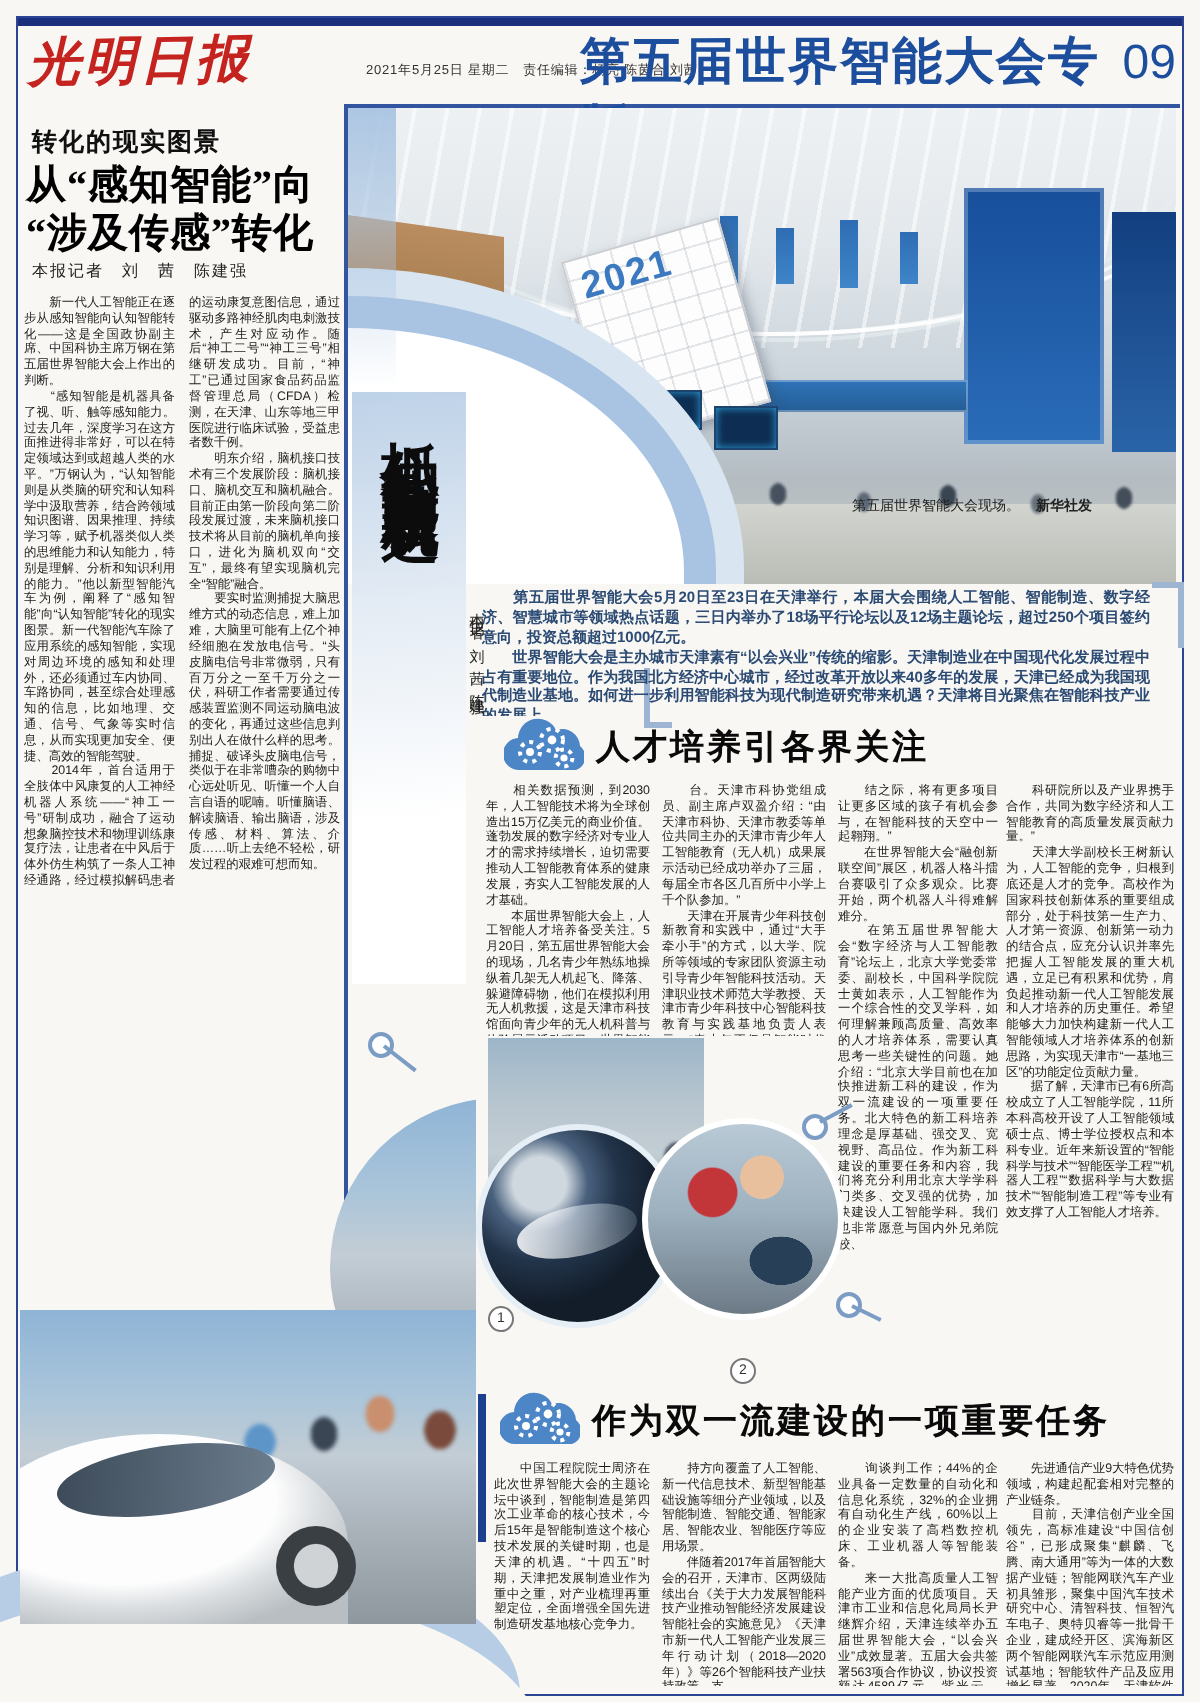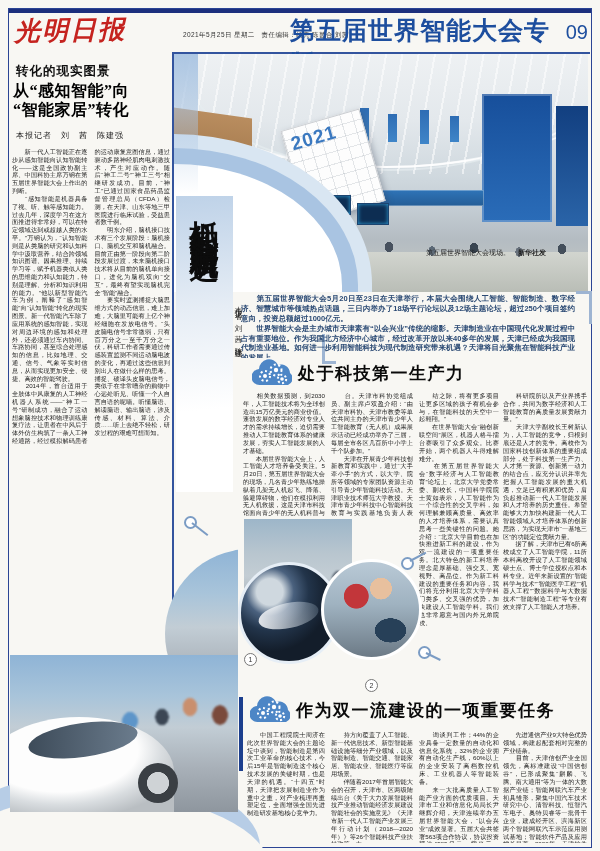--- a/index.html
+++ b/index.html
@@ -10,25 +10,25 @@
   .top-bar{position:absolute;left:8px;top:8px;width:583px;height:5px;background:#1c2f7d;}
   .frame-top{position:absolute;left:172px;top:52px;width:418px;height:1.5px;background:#33549e;}
   .frame-left{position:absolute;left:172px;top:52px;width:1.5px;height:600px;background:#33549e;}
   .frame-bar{position:absolute;left:239px;top:697px;width:4px;height:74px;background:#1c3f8e;}
   
   .masthead{position:absolute;left:14px;top:13px;font-family:"Liberation Serif",serif;font-style:italic;
             font-weight:bold;font-size:26px;color:#c5231f;letter-spacing:2px;transform:rotate(-1deg);}
   .dateline{position:absolute;left:183px;top:31px;font-size:6.5px;color:#333;letter-spacing:.4px;}
   .edition{position:absolute;left:290px;top:14px;width:298px;display:flex;align-items:baseline;justify-content:flex-end;}
   .edition-title{font-family:"Liberation Serif",serif;font-weight:bold;font-size:25px;color:#1d4e9e;letter-spacing:1px;}
-  .page-num{font-size:20px;color:#1d4e9e;margin-left:10px;font-weight:500;}
+  .page-num{font-size:24px;color:#1d4e9e;margin-left:10px;font-weight:500;}
   
   .kicker{position:absolute;left:16px;top:63px;font-size:12.5px;font-weight:bold;color:#111;letter-spacing:1px;}
   .lheadline{position:absolute;left:13px;top:81px;width:158px;font-family:"Liberation Serif",serif;
-             font-weight:bold;font-size:16px;line-height:1.2;color:#000;letter-spacing:.5px;}
+             font-weight:bold;font-size:20px;line-height:1.2;color:#000;letter-spacing:.5px;}
   .lbyline{position:absolute;left:16px;top:130px;font-size:8px;color:#222;letter-spacing:1px;}
   .lbody{position:absolute;left:12px;top:148px;width:158px;height:408px;column-count:2;column-gap:7px;
          font-size:6.2px;line-height:1.26;text-align:justify;color:#1c1c1c;white-space:pre-line;overflow:hidden;}
   
   .bigphoto{position:absolute;left:174px;top:54px;width:414px;height:238px;overflow:hidden;
             background:linear-gradient(180deg,#eef1f3 0%,#e3e8ec 28%,#cfd8de 52%,#c2cbd2 66%,#b4bcc2 78%,#c8cbc4 100%);}
   .truss{position:absolute;border:2px solid rgba(255,255,255,.85);border-radius:50%;}
   .truss.t1{left:-60px;top:-150px;width:540px;height:260px;}
   .truss.t2{left:-30px;top:-120px;width:480px;height:230px;border-color:rgba(255,255,255,.65);}
   .truss.t3{left:10px;top:-92px;width:410px;height:205px;border-color:rgba(230,236,240,.7);}
@@ -150,21 +150,21 @@
   <div class="masthead">光明日报</div>
   <div class="dateline">2021年5月25日 星期二　责任编辑：杨亮 陈茵合 刘茜</div>
   <div class="edition">
     <span class="edition-title">第五届世界智能大会专版</span>
     <span class="page-num">09</span>
   </div>
 
   <div class="kicker">转化的现实图景</div>
   <div class="lheadline">
     <div>从“感知智能”向</div>
-    <div>“智能家居”转化</div>
+    <div>“涉及传感”转化</div>
   </div>
   <div class="lbyline">本报记者　刘　茜　陈建强</div>
   <div class="lbody">　　新一代人工智能正在逐步从感知智能向认知智能转化——这是全国政协副主席、中国科协主席万钢在第五届世界智能大会上作出的判断。
 　　“感知智能是机器具备了视、听、触等感知能力。过去几年，深度学习在这方面推进得非常好，可以在特定领域达到或超越人类的水平。”万钢认为，“认知智能则是从类脑的研究和认知科学中汲取营养，结合跨领域知识图谱、因果推理、持续学习等，赋予机器类似人类的思维能力和认知能力，特别是理解、分析和知识利用的能力。”他以新型智能汽车为例，阐释了“感知智能”向“认知智能”转化的现实图景。新一代智能汽车除了应用系统的感知智能，实现对周边环境的感知和处理外，还必须通过车内协同、车路协同，甚至综合处理感知的信息，比如地理、交通、信号、气象等实时信息，从而实现更加安全、便捷、高效的智能驾驶。
 　　2014年，首台适用于全肢体中风康复的人工神经机器人系统——“神工一号”研制成功，融合了运动想象脑控技术和物理训练康复疗法，让患者在中风后于体外仿生构筑了一条人工神经通路，经过模拟解码患者的运动康复意图信息，通过驱动多路神经肌肉电刺激技术，产生对应动作。随后“神工二号”“神工三号”相继研发成功。目前，“神工”已通过国家食品药品监督管理总局（CFDA）检测，在天津、山东等地三甲医院进行临床试验，受益患者数千例。
 　　明东介绍，脑机接口技术有三个发展阶段：脑机接口、脑机交互和脑机融合。目前正由第一阶段向第二阶段发展过渡，未来脑机接口技术将从目前的脑机单向接口，进化为脑机双向“交互”，最终有望实现脑机完全“智能”融合。
 　　要实时监测捕捉大脑思维方式的动态信息，难上加难，大脑里可能有上亿个神经细胞在发放电信号。“头皮脑电信号非常微弱，只有百万分之一至千万分之一伏，科研工作者需要通过传感装置监测不同运动脑电波的变化，再通过这些信息判别出人在做什么样的思考。捕捉、破译头皮脑电信号，类似于在非常嘈杂的购物中心远处听见、听懂一个人自言自语的呢喃。听懂脑语、解读脑语、输出脑语，涉及传感、材料、算法、介质……听上去绝不轻松，研发过程的艰难可想而知。</div>
 
   <div class="bigphoto">
     <div class="truss t1"></div>
@@ -210,21 +210,21 @@
 
   <svg class="sec-icon" style="left:252px;top:357px;" viewBox="0 0 40 34">
     <path d="M8 28 a8 8 0 0 1 -1-16 a10 10 0 0 1 19-4 a9 9 0 0 1 12 8 a7 7 0 0 1 -2 12 z" fill="#4d86c6"></path>
     <circle cx="13" cy="19" r="5" fill="none" stroke="#fff" stroke-width="2" stroke-dasharray="2 2.6"></circle>
     <circle cx="13" cy="19" r="2" fill="#fff"></circle>
     <circle cx="24" cy="13" r="5.5" fill="none" stroke="#fff" stroke-width="2" stroke-dasharray="2 2.6"></circle>
     <circle cx="24" cy="13" r="2.2" fill="#fff"></circle>
     <circle cx="30" cy="22" r="4.2" fill="none" stroke="#fff" stroke-width="2" stroke-dasharray="2 2.4"></circle>
     <circle cx="30" cy="22" r="1.8" fill="#fff"></circle>
   </svg>
-  <div class="sec-head" style="left:298px;top:362px;">处于科技第一生产力</div>
+  <div class="sec-head" style="left:298px;top:362px;">人才培养引各界关注</div>
   <div class="col" style="left:243px;top:392px;width:82px;height:126px;">　　相关数据预测，到2030年，人工智能技术将为全球创造出15万亿美元的商业价值。蓬勃发展的数字经济对专业人才的需求持续增长，迫切需要推动人工智能教育体系的健康发展，夯实人工智能发展的人才基础。
 　　本届世界智能大会上，人工智能人才培养备受关注。5月20日，第五届世界智能大会的现场，几名青少年熟练地操纵着几架无人机起飞、降落、躲避障碍物，他们在模拟利用无人机救援，这是天津市科技馆面向青少年的无人机科普与体验展示活动项目。世界智能大会既是智能科技领域先进产品、领先技术的展示舞台，也是助推智能科技人才培养的平</div>
   <div class="col" style="left:331px;top:392px;width:82px;height:126px;">　　台。天津市科协党组成员、副主席卢双盈介绍：“由天津市科协、天津市教委等单位共同主办的天津市青少年人工智能教育（无人机）成果展示活动已经成功举办了三届，每届全市各区几百所中小学上千个队参加。”
 　　天津在开展青少年科技创新教育和实践中，通过“大手牵小手”的方式，以大学、院所等领域的专家团队资源主动引导青少年智能科技活动。天津职业技术师范大学教授、天津市青少年科技中心智能科技教育与实践基地负责人表示：“青少年不仅是智能时代的亲历者，更是未来的创造者。在建党100周年之</div>
   <div class="col" style="left:419px;top:392px;width:80px;height:302px;">　　结之际，将有更多项目让更多区域的孩子有机会参与，在智能科技的天空中一起翱翔。”
 　　在世界智能大会“融创新联空间”展区，机器人格斗擂台赛吸引了众多观众。比赛开始，两个机器人斗得难解难分。
 　　在第五届世界智能大会“数字经济与人工智能教育”论坛上，北京大学党委常委、副校长，中国科学院院士黄如表示，人工智能作为一个综合性的交叉学科，如何理解兼顾高质量、高效率的人才培养体系，需要认真思考一些关键性的问题。她介绍：“北京大学目前也在加快推进新工科的建设，作为双一流建设的一项重要任务。北大特色的新工科培养理念是厚基础、强交叉、宽视野、高品位。作为新工科建设的重要任务和内容，我们将充分利用北京大学学科门类多、交叉强的优势，加快建设人工智能学科。我们也非常愿意与国内外兄弟院校、</div>
   <div class="col" style="left:503px;top:392px;width:84px;height:302px;">　　科研院所以及产业界携手合作，共同为数字经济和人工智能教育的高质量发展贡献力量。”
 　　天津大学副校长王树新认为，人工智能的竞争，归根到底还是人才的竞争。高校作为国家科技创新体系的重要组成部分，处于科技第一生产力、人才第一资源、创新第一动力的结合点，应充分认识并率先把握人工智能发展的重大机遇，立足已有积累和优势，肩负起推动新一代人工智能发展和人才培养的历史重任。希望能够大力加快构建新一代人工智能领域人才培养体系的创新思路，为实现天津市“一基地三区”的功能定位贡献力量。
 　　据了解，天津市已有6所高校成立了人工智能学院，11所本科高校开设了人工智能领域硕士点、博士学位授权点和本科专业。近年来新设置的“智能科学与技术”“智能医学工程”“机器人工程”“数据科学与大数据技术”“智能制造工程”等专业有效支撑了人工智能人才培养。</div>

